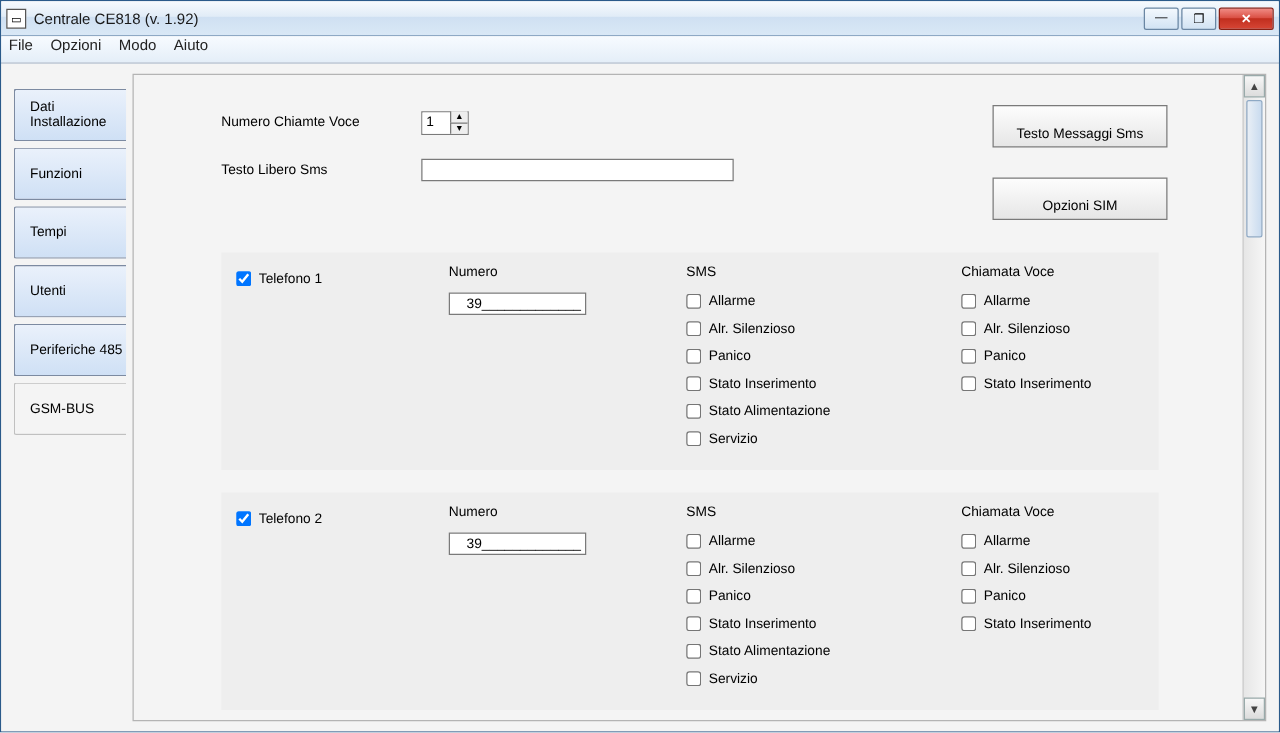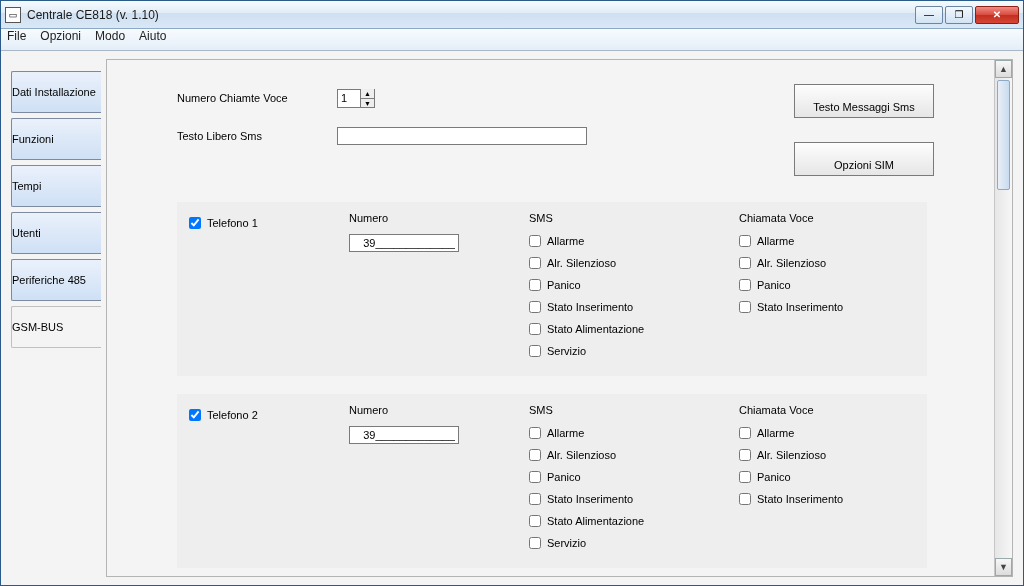--- a/index.html
+++ b/index.html
@@ -79,21 +79,21 @@
     padding: 20px 0 0 10px;
     display:flex; flex-direction:column; gap:0;
   }
   .sidetab {
     height: 42px;
     width: 90px;
     border: 1px solid #7c8aa1;
     border-right: none;
     background: linear-gradient(to bottom,#eaf1fb,#cfe0f5);
     display:flex; align-items:center;
-    padding-left: 0;
+    padding-left: 12px;
     font-size: 11px;
     color:#000;
     margin-bottom: 5px;
     border-radius: 2px 0 0 2px;
   }
   .sidetab.plain {
     background: #f4f4f4;
     border-color:#c0c0c0;
   }
   
@@ -156,36 +156,37 @@
   
   .phone-block {
     background:#eeeeee;
     margin-top: 18px;
     padding: 10px 20px 14px 12px;
     width: 750px;
     display:grid;
     grid-template-columns: 150px 170px 200px 180px;
     column-gap: 10px;
     row-gap: 4px;
+    gap: 20px;
   }
   .phone-block .col { display:flex; flex-direction:column; }
   .chk { display:flex; align-items:center; height:22px; }
   .chk input { margin: 0 6px 0 0; width:12px; height:12px; }
   .col .hdr { margin-bottom:6px; color:#000; }
   .num-input { width:110px; margin-top:4px;text-align:right; }
   .first-block-spacer { height: 24px; }
 </style>
 </head>
 <body>
 
 <div class="window">
 
   <div class="titlebar">
     <span class="app-icon">▭</span>
-    <span class="title-text">Centrale CE818 (v. 1.10)</span>
+    <span class="title-text">Centrale CE818 (v. 1.92)</span>
     <div class="win-btns">
       <div class="win-btn">—</div>
       <div class="win-btn">❐</div>
       <div class="win-btn close">✕</div>
     </div>
   </div>
 
   <div class="menubar">
     <span class="menu-item">File</span>
     <span class="menu-item">Opzioni</span>

